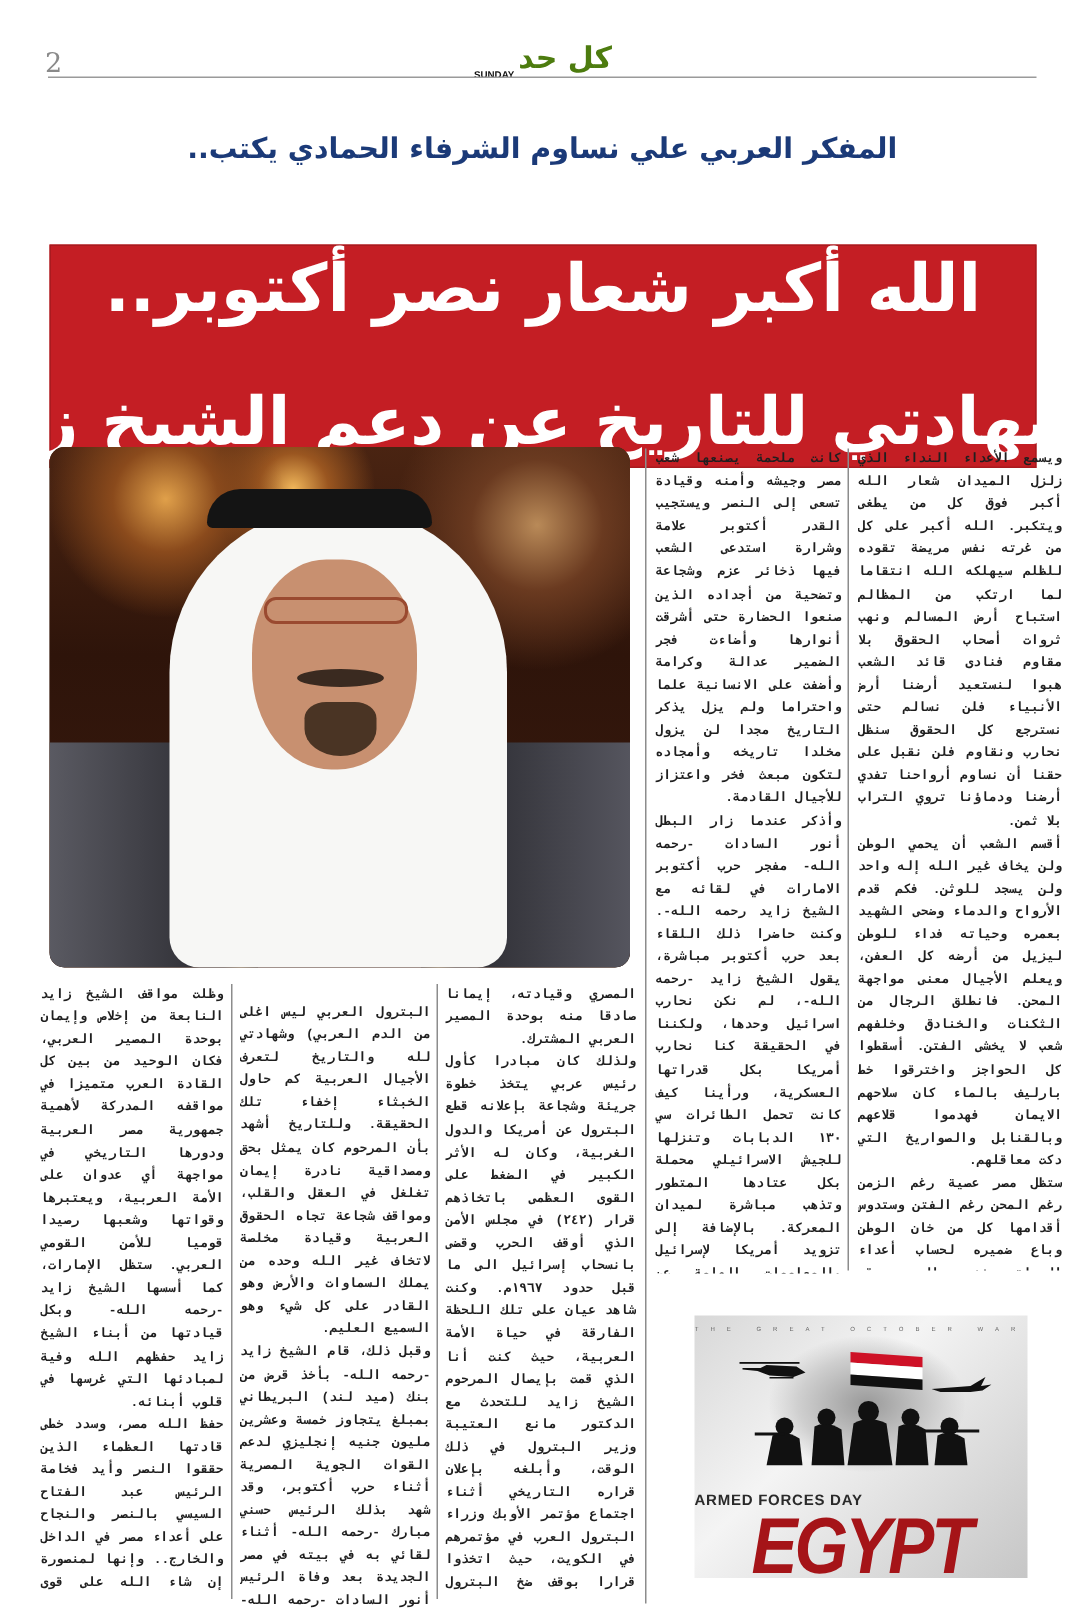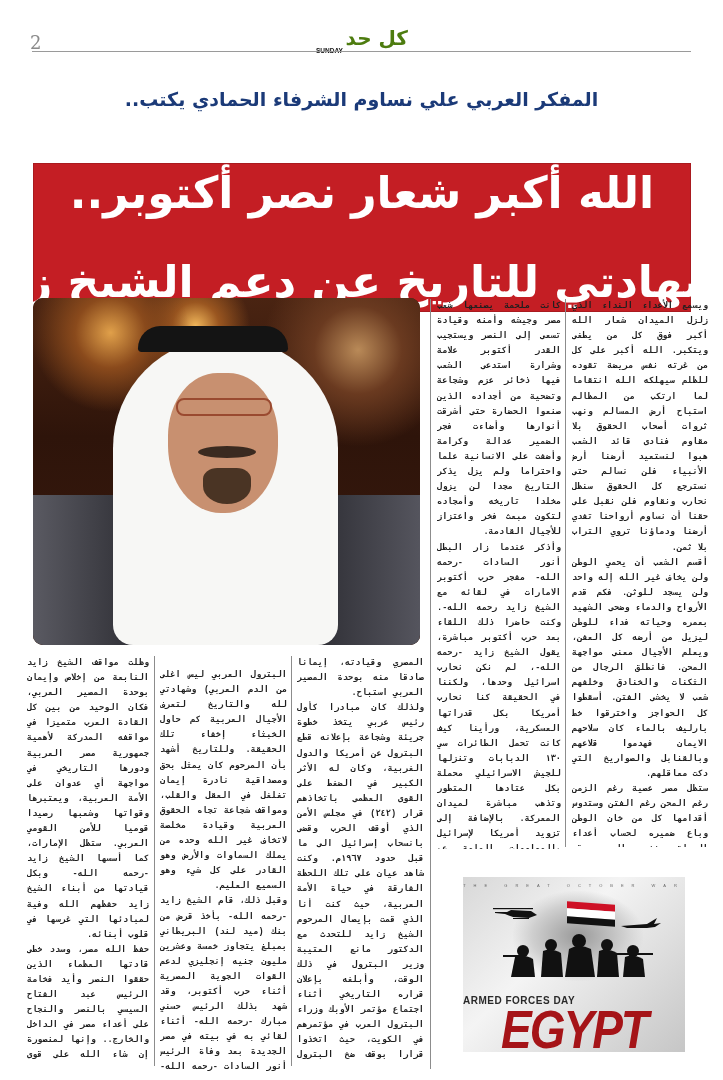--- a/index.html
+++ b/index.html
@@ -82,21 +82,21 @@
   <div class="robe"></div>
   <div class="ghutra"></div>
   <div class="agal"></div>
   <div class="face"></div>
   <div class="glasses"></div>
   <div class="mustache"></div>
   <div class="beard"></div>
 </div>
 
 <div class="col" style="left:297px; top:656px; width:127px; height:410px;">
-  <p>المصري وقيادته، إيمانا صادقا منه بوحدة المصير العربي استباح.</p>
+  <p>المصري وقيادته، إيمانا صادقا منه بوحدة المصير العربي المشترك.</p>
   <p>ولذلك كان مبادرا كأول رئيس عربي يتخذ خطوة جريئة وشجاعة بإعلانه قطع البترول عن أمريكا والدول الغربية، وكان له الأثر الكبير في الضغط على القوى العظمى باتخاذهم قرار (٢٤٢) في مجلس الأمن الذي أوقف الحرب وقضى بانسحاب إسرائيل الى ما قبل حدود ١٩٦٧م. وكنت شاهد عيان على تلك اللحظة الفارقة في حياة الأمة العربية، حيث كنت أنا الذي قمت بإيصال المرحوم الشيخ زايد للتحدث مع الدكتور مانع العتيبة وزير البترول في ذلك الوقت، وأبلغه بإعلان قراره التاريخي أثناء اجتماع مؤتمر الأوبك وزراء البترول العرب في مؤتمرهم في الكويت، حيث اتخذوا قرارا بوقف ضخ البترول بما نسبته خمسة في المائة. وعندما أبلغت المرحوم الشيخ زايد بالقرار طلب مني فورا ايصاله بالتليفون لوزير البترول، وحينها قال قولته المشهورة التي ستظل تتردد في التاريخ (ان</p>
 </div>
 <div class="col-rule" style="left:291px; top:656px; height:410px;"></div>
 
 <div class="col" style="left:160px; top:668px; width:127px; height:410px;">
   <p>البترول العربي ليس اغلى من الدم العربي) وشهادتي لله والتاريخ لتعرف الأجيال العربية كم حاول الخبثاء إخفاء تلك الحقيقة. وللتاريخ أشهد بأن المرحوم كان يمثل بحق ومصداقية نادرة إيمان تغلغل في العقل والقلب، ومواقف شجاعة تجاه الحقوق العربية وقيادة مخلصة لاتخاف غير الله وحده من يملك السماوات والأرض وهو القادر على كل شيء وهو السميع العليم.</p>
   <p>وقبل ذلك، قام الشيخ زايد -رحمه الله- بأخذ قرض من بنك (ميد لند) البريطاني بمبلغ يتجاوز خمسة وعشرين مليون جنيه إنجليزي لدعم القوات الجوية المصرية أثناء حرب أكتوبر، وقد شهد بذلك الرئيس حسني مبارك -رحمه الله- أثناء لقائي به في بيته في مصر الجديدة بعد وفاة الرئيس أنور السادات -رحمه الله- حيث نقلت له تعزية الشيخ زايد. وحينها قال لي: ،لا أعرف كيف أنقل مشاعر التقدير والشكر للشيخ زايد حيث جاء دعمه المالي في وقت نحن أحوج إليه لشراء بعض</p>
 </div>
 <div class="col-rule" style="left:154px; top:656px; height:410px;"></div>
 

